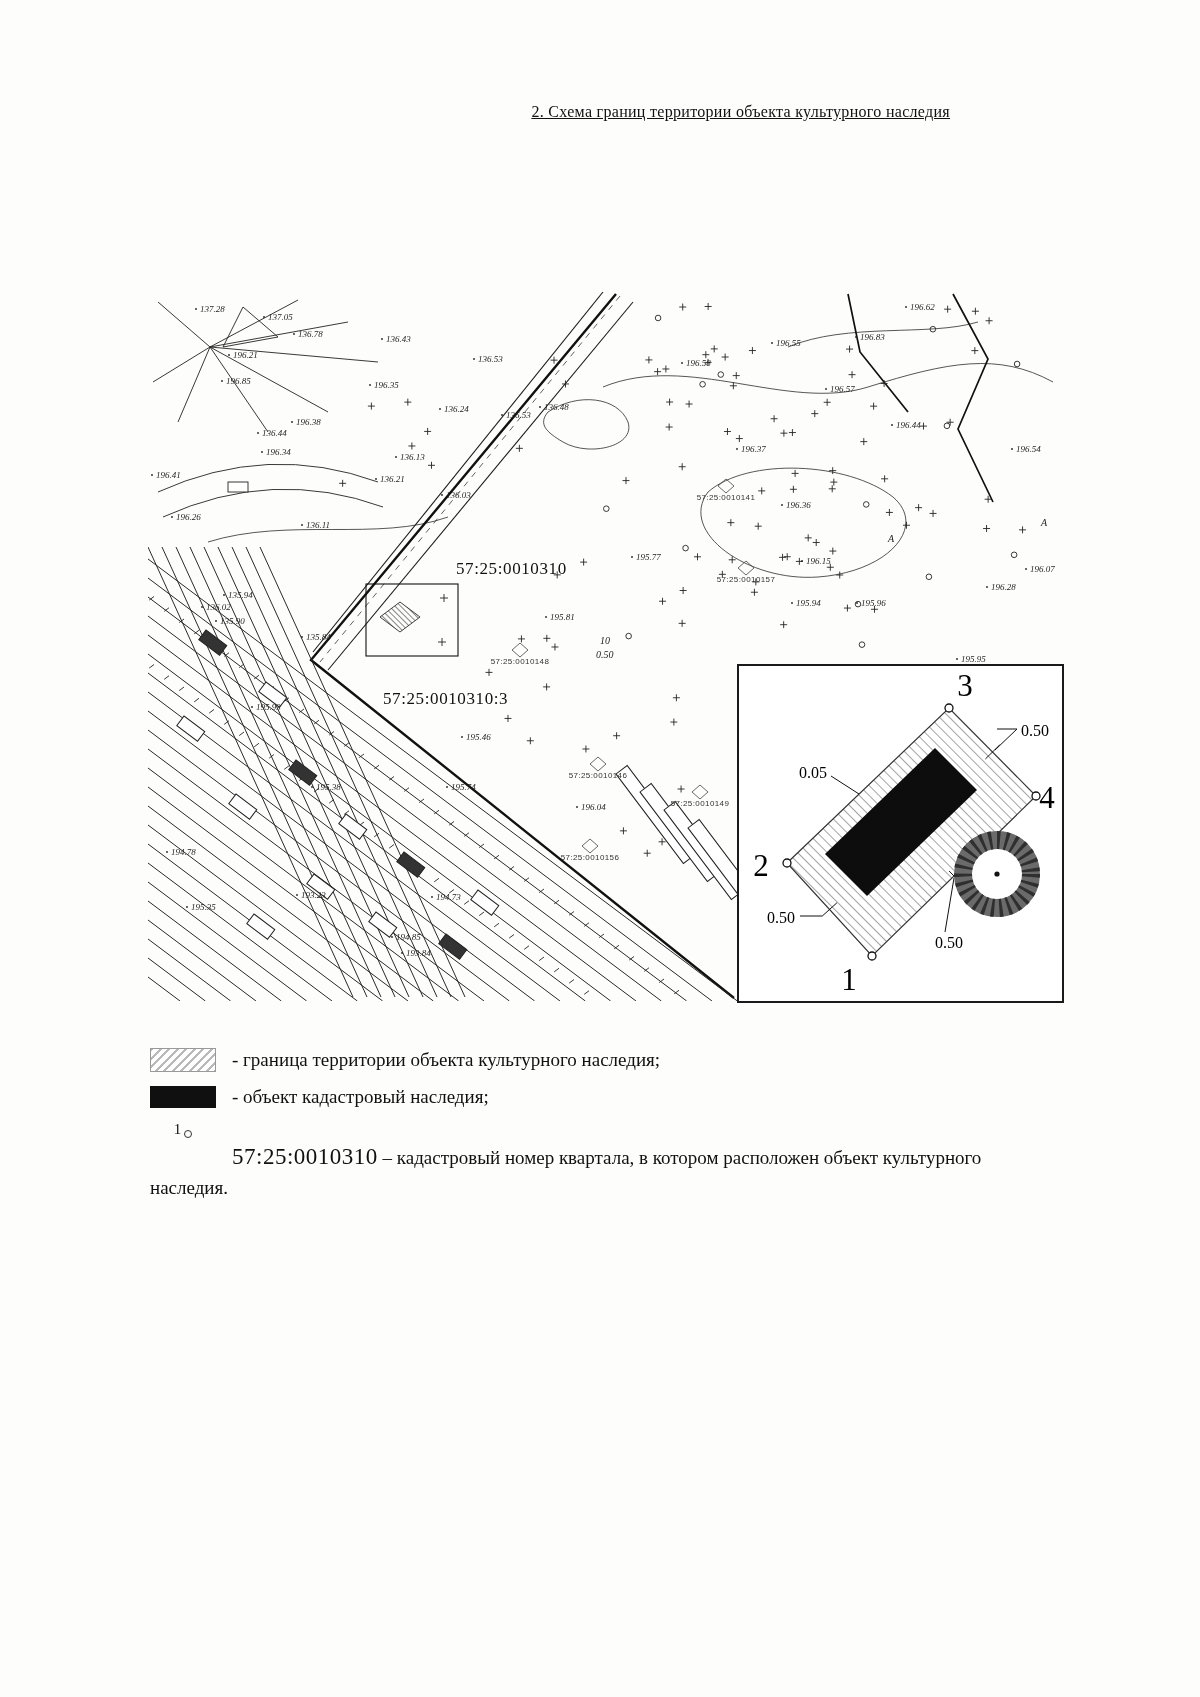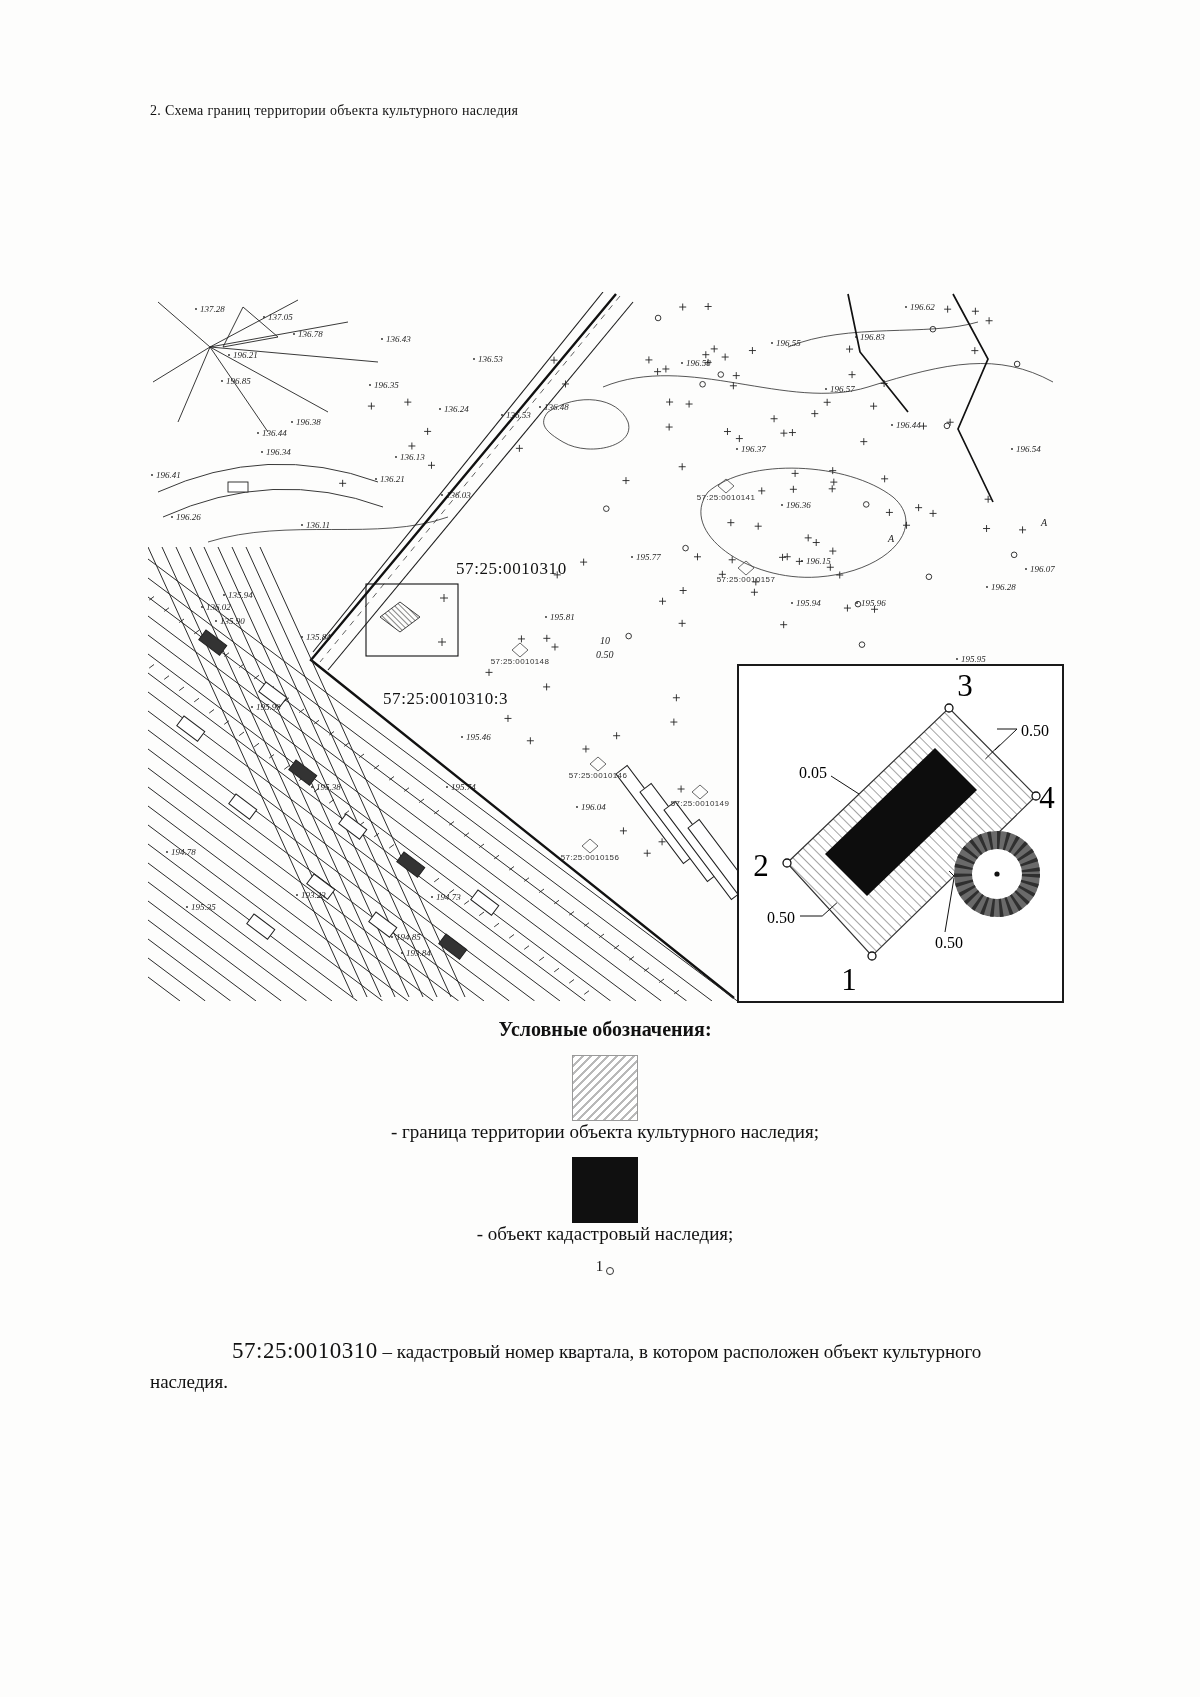--- a/index.html
+++ b/index.html
@@ -1,19 +1,19 @@
 <!DOCTYPE html>
 <html><head>
 <meta charset="utf-8">
 <style>
   html,body{margin:0;padding:0;background:#e8e8e8;}
   .page{position:relative;width:1200px;height:1697px;background:#fdfdfc;margin:0 auto;overflow:hidden;
         font-family:"Liberation Serif",serif;color:#111;}
-  .title{position:absolute;top:103px;left:150px;width:800px;text-align:left;
-         font-size:14px;letter-spacing:.3px;}
+  .title{position:absolute;top:103px;left:150px;width:800px;text-align:right;
+         font-size:16px;letter-spacing:.3px;text-decoration:underline;}
   .map-wrap{position:absolute;left:148px;top:292px;width:912px;height:709px;z-index:1;}
   .inset{position:absolute;left:737px;top:664px;width:323px;height:335px;background:#fff;
          border:2px solid #1a1a1a;z-index:2;}
   svg{display:block;}
 
   
   .mk{stroke:#242424;stroke-width:.9;}
   .ring{fill:none;stroke:#242424;stroke-width:.9;}
   .band{stroke:#2a2a2a;stroke-width:1;}
   .bldg{fill:#fff;stroke:#222;stroke-width:1;}
@@ -31,31 +31,31 @@
 
   
   .ptc{fill:#fff;stroke:#111;stroke-width:1.3;}
   .bignum{font:31px "Liberation Serif",serif;fill:#000;}
   .dim{font:16px "Liberation Serif",serif;fill:#000;}
   .lead{stroke:#111;stroke-width:1;fill:none;}
 
   
   .legend{position:absolute;left:150px;top:1018px;width:910px;z-index:1;}
   .legend-heading{text-align:center;font-weight:bold;font-size:20px;}
-  .legend-row{display:flex;align-items:center;margin-top:14px;flex-direction:column;}
+  .legend-row{display:flex;align-items:center;gap:16px;margin-top:14px;}
   .legend-row:first-of-type{margin-top:30px;}
   .sw{width:66px;flex:0 0 66px;height:24px;box-sizing:border-box;}
   .sw-hatch{border:1px solid #999;
      background:repeating-linear-gradient(135deg,#b9b9b9 0 2px,#fff 2px 6px);}
   .sw-black{height:22px;background:#101010;}
   .sw-point{border:none;background:none;display:flex;align-items:flex-start;justify-content:center;height:20px;}
   .pt-num{font-size:15px;line-height:14px;}
   .pt-circle{width:6px;height:6px;border:1px solid #333;border-radius:50%;margin:8px 0 0 3px;}
   .legend-label{font-size:19px;}
-  .cad-note{margin-top:11px;width:880px;text-indent:82px;font-size:19px;line-height:30px;}
+  .cad-note{margin-top:0;width:880px;text-indent:82px;font-size:19px;line-height:30px;}
   .cad-num{font-size:23px;letter-spacing:.5px;}
 </style>
 </head>
 <body>
 
 <div class="page">
 
   <div class="title">2. Схема границ территории объекта культурного наследия</div>
 
   <div class="map-wrap">
@@ -596,21 +596,20 @@
           <text x="308" y="142" class="bignum" text-anchor="middle">4</text>
           <text x="282" y="70" class="dim" text-anchor="start">0.50</text>
           <text x="88" y="112" class="dim" text-anchor="end">0.05</text>
           <text x="56" y="257" class="dim" text-anchor="end">0.50</text>
           <text x="210" y="282" class="dim" text-anchor="middle">0.50</text>
         </g>
     </svg>
   </div>
 
   <div class="legend">
-    <div class="legend-heading">Условные обозначения:</div>
 
     <div class="legend-row">
       <div class="sw sw-hatch"></div>
       <div class="legend-label">- граница территории объекта культурного наследия;</div>
     </div>
 
     <div class="legend-row">
       <div class="sw sw-black"></div>
       <div class="legend-label">- объект кадастровый наследия;</div>
     </div>

